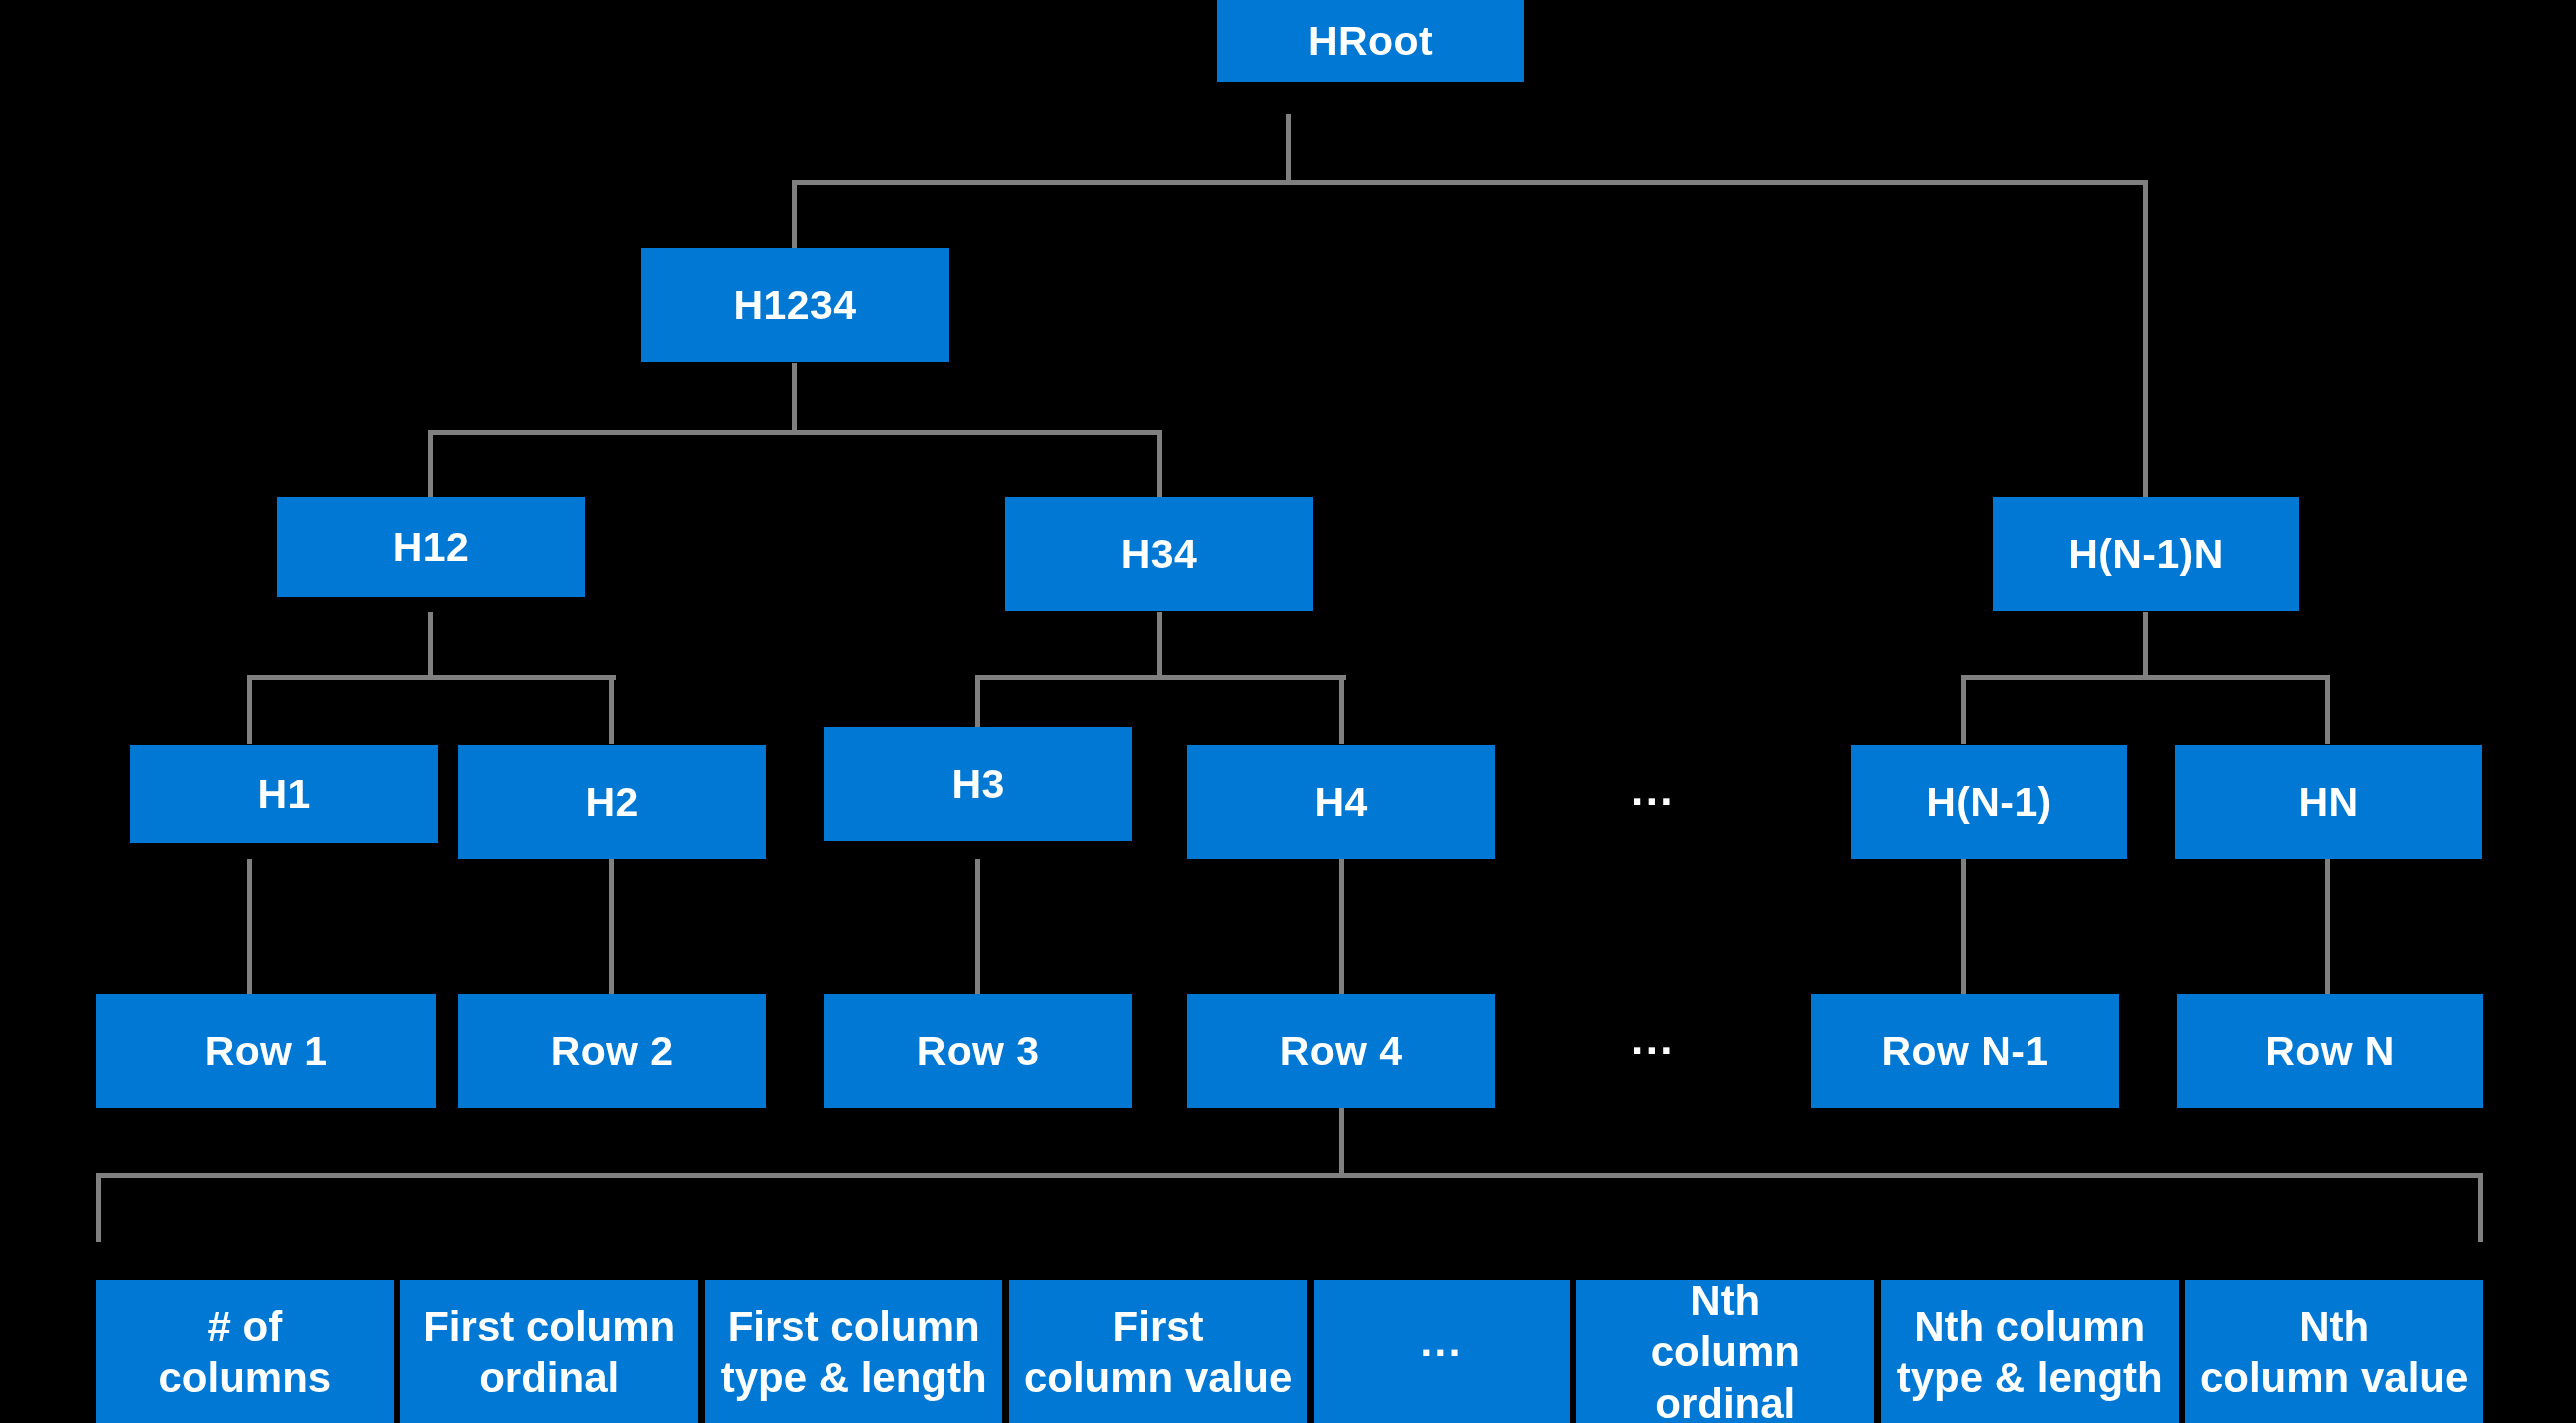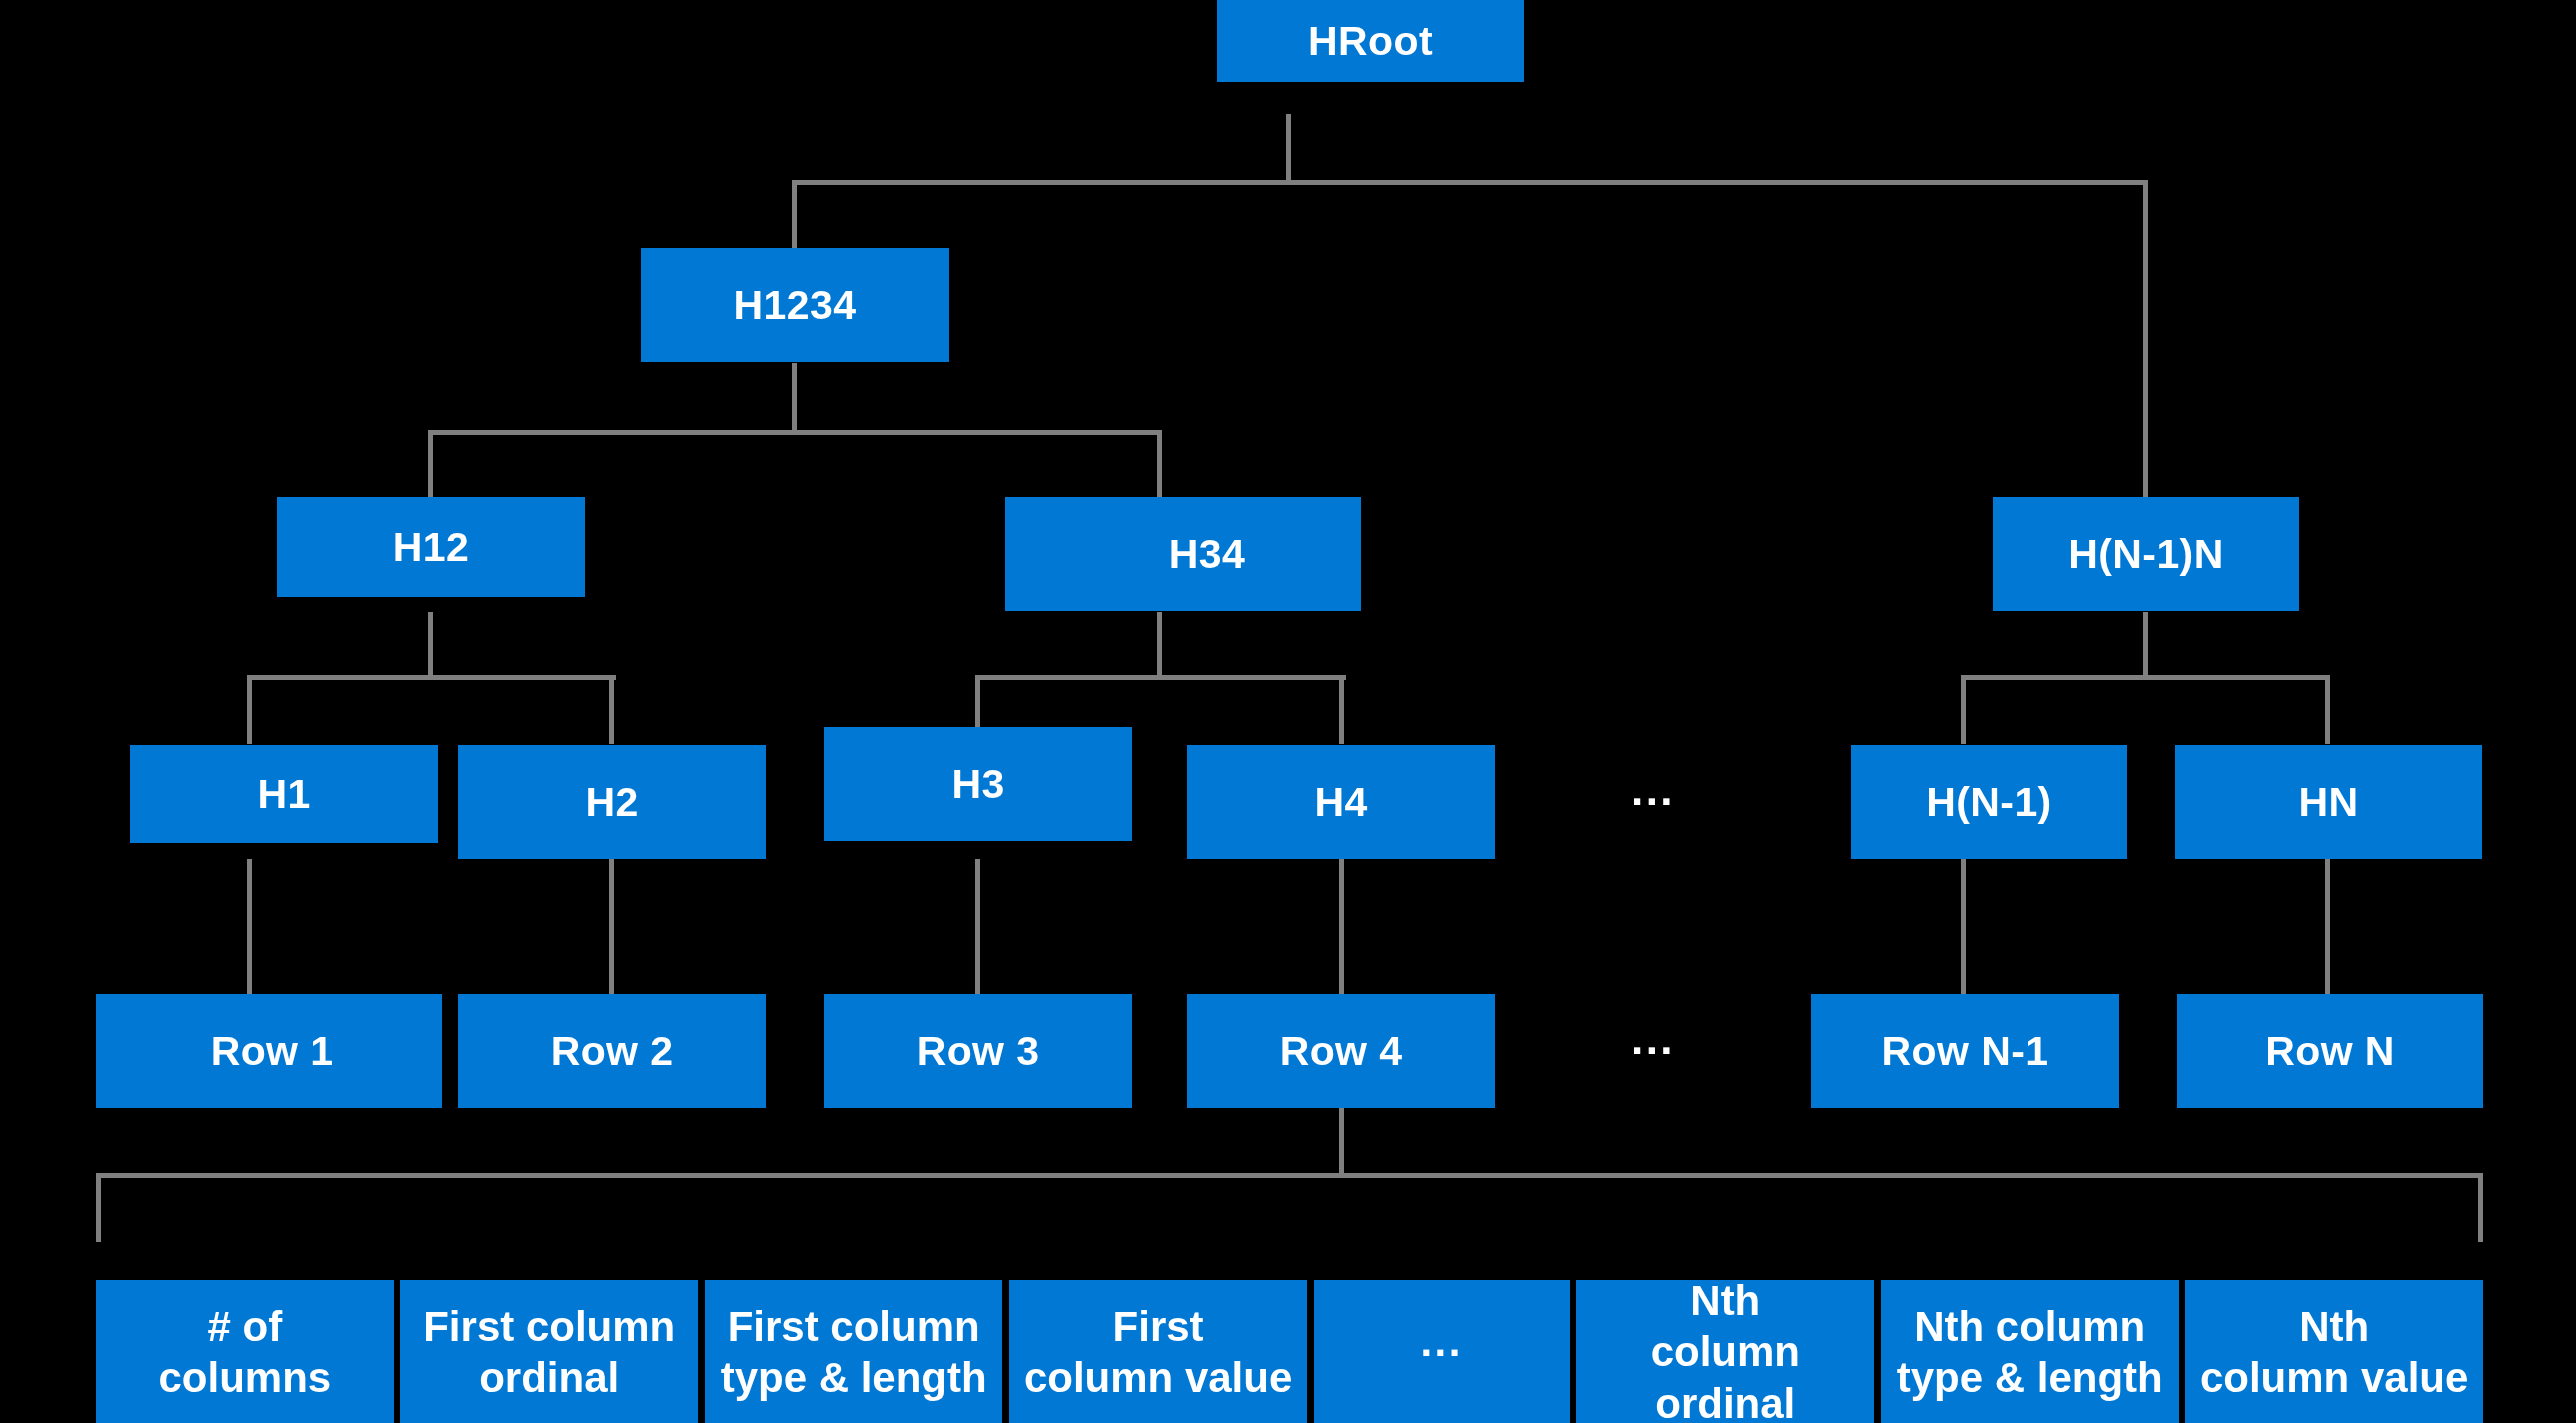--- a/index.html
+++ b/index.html
@@ -87,34 +87,34 @@
   <div class="line" style="left:2325px;top:859px;width:5.1px;height:135px;"></div>
 
   <div class="line" style="left:1339px;top:1108px;width:5.1px;height:67px;"></div>
   <div class="line" style="left:96px;top:1173px;width:2387px;height:5.1px;"></div>
   <div class="line" style="left:96px;top:1173px;width:5.1px;height:69px;"></div>
   <div class="line" style="left:2478px;top:1173px;width:5.1px;height:69px;"></div>
 
   <div class="node" style="left:1182px;top:0px;width:307px;height:82px;margin-left:35px;">HRoot</div>
   <div class="node" style="left:641px;top:248px;width:308px;height:114px;">H1234</div>
   <div class="node" style="left:277px;top:497px;width:308px;height:100px;">H12</div>
-  <div class="node" style="left:1005px;top:497px;width:308px;height:114px;padding-left:48px;">H34</div>
+  <div class="node" style="left:1005px;top:497px;width:308px;height:114px;">H34</div>
   <div class="node" style="left:1993px;top:497px;width:306px;height:114px;">H(N-1)N</div>
 
   <div class="node" style="left:96px;top:745px;width:308px;height:98px;margin-left:34px;">H1</div>
   <div class="node" style="left:458px;top:745px;width:308px;height:114px;">H2</div>
   <div class="node" style="left:824px;top:727px;width:308px;height:114px;">H3</div>
   <div class="node" style="left:1187px;top:745px;width:308px;height:114px;">H4</div>
   <div class="ellipsis" style="left:1496px;top:745px;width:314px;height:114px;">
       <span>...</span>
     </div>
   <div class="node" style="left:1851px;top:745px;width:276px;height:114px;">H(N-1)</div>
   <div class="node" style="left:2175px;top:745px;width:307px;height:114px;">HN</div>
 
-  <div class="node" style="left:96px;top:994px;width:340px;height:114px;padding-left:6px;">Row 1</div>
+  <div class="node" style="left:96px;top:994px;width:340px;height:114px;">Row 1</div>
   <div class="node" style="left:458px;top:994px;width:308px;height:114px;">Row 2</div>
   <div class="node" style="left:824px;top:994px;width:308px;height:114px;">Row 3</div>
   <div class="node" style="left:1187px;top:994px;width:308px;height:114px;">Row 4</div>
   <div class="ellipsis" style="left:1496px;top:994px;width:314px;height:114px;">
       <span>...</span>
     </div>
   <div class="node" style="left:1811px;top:994px;width:308px;height:114px;">Row N-1</div>
   <div class="node" style="left:2177px;top:994px;width:306px;height:114px;">Row N</div>
 
   <div class="record-row">

